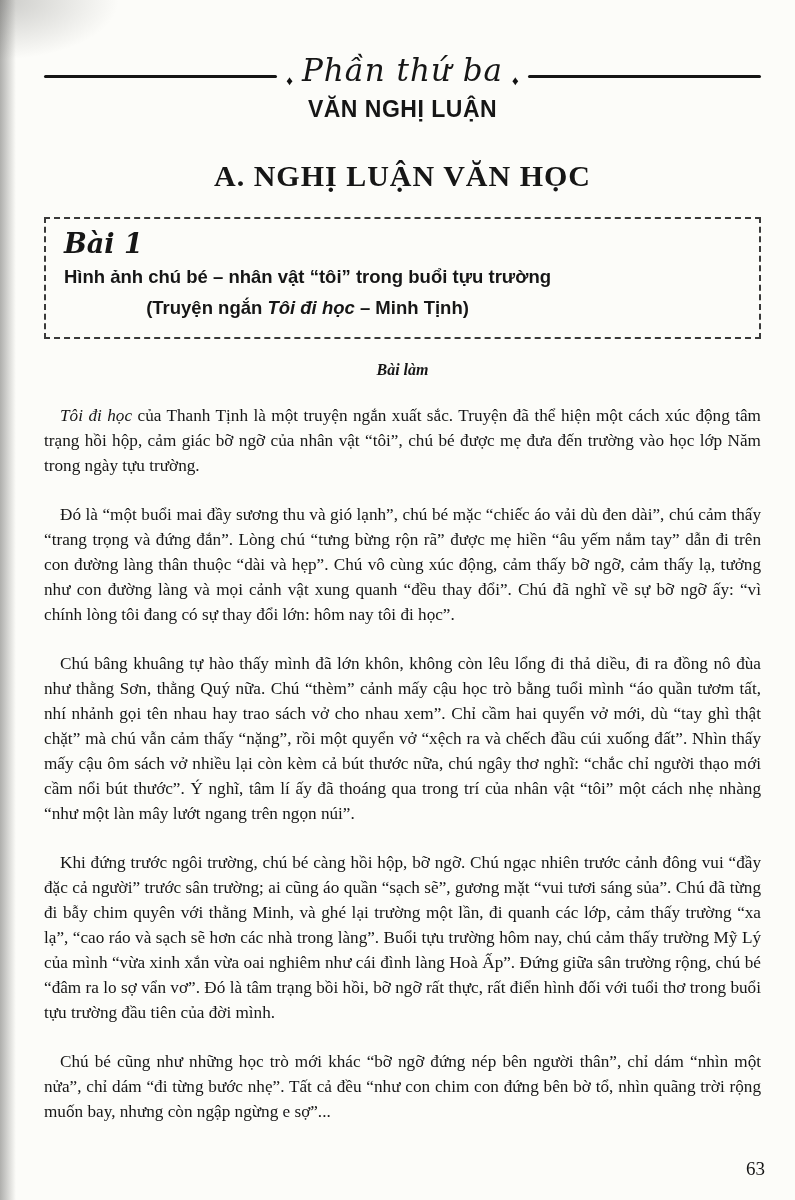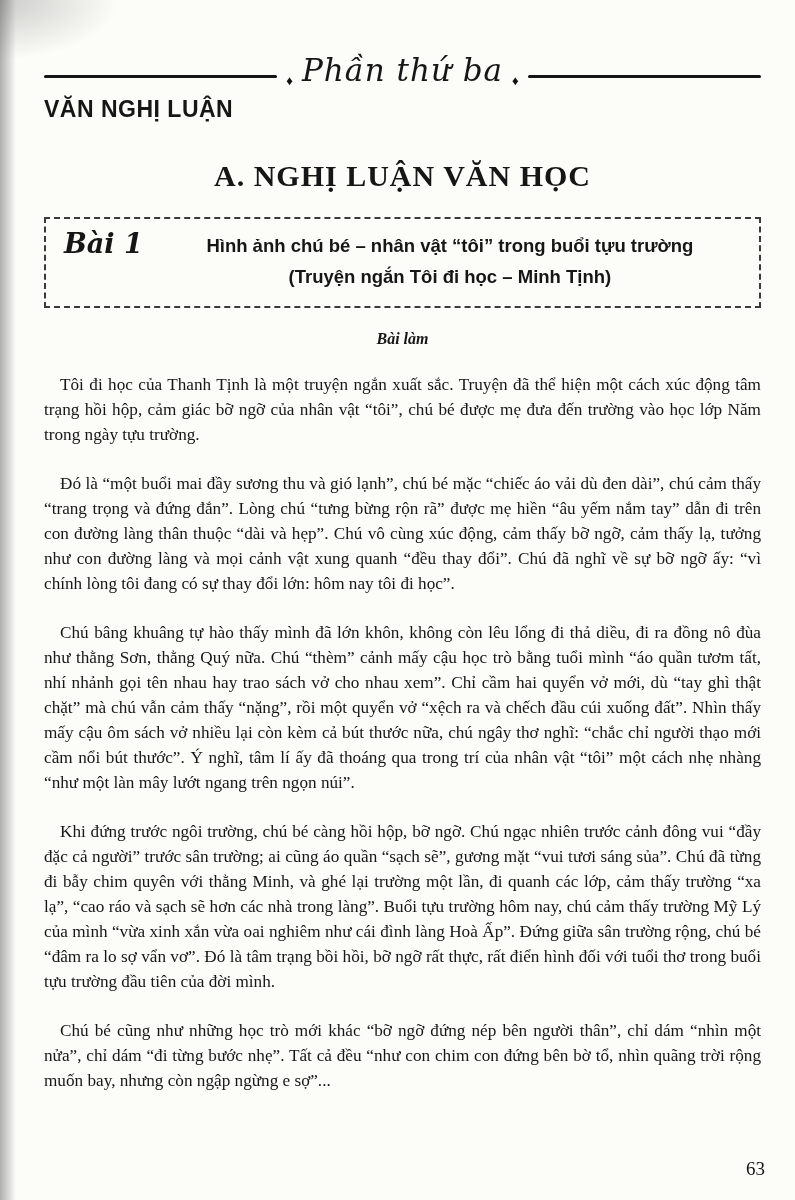--- a/index.html
+++ b/index.html
@@ -34,38 +34,40 @@
   .part-label{
     font-family:"DejaVu Serif", serif;
     font-style:italic;
     font-size:31px;
     letter-spacing:1px;
     transform:translateY(-6px);
     white-space:nowrap;
   }
   .section-title{
     margin-top:2px;
+    text-align:center;
     font-family:"Liberation Sans", sans-serif;
     font-weight:bold;
     font-size:23px;
     letter-spacing:.5px;
   }
   .main-heading{
     margin-top:36px;
     text-align:center;
     font-weight:bold;
     font-size:30px;
     letter-spacing:1px;
   }
   .lesson-box{
     margin-top:24px;
     border:2px dashed #3a3a3a;
     display:flex;
     align-items:flex-start;
     padding:11px 16px 13px 18px;
+    flex-direction:column;
   }
   .lesson-label{
     font-family:"DejaVu Serif", serif;
     font-style:italic;
     font-weight:bold;
     font-size:27px;
     white-space:nowrap;
     margin-right:14px;
     transform:translateY(-2px);
   }
@@ -84,21 +86,21 @@
     font-style:italic;
     font-size:16px;
   }
   .body-par{
     margin:24px 0 0;
     text-align:justify;
     text-indent:16px;
     font-size:17.2px;
     line-height:25px;
   }
-  .ital{}
+  .ital{font-style:italic;}
   .page-number{
     position:absolute;
     right:30px;bottom:20px;
     font-size:19px;
   }
 </style>
 </head>
 <body>
 
 <div class="page">

